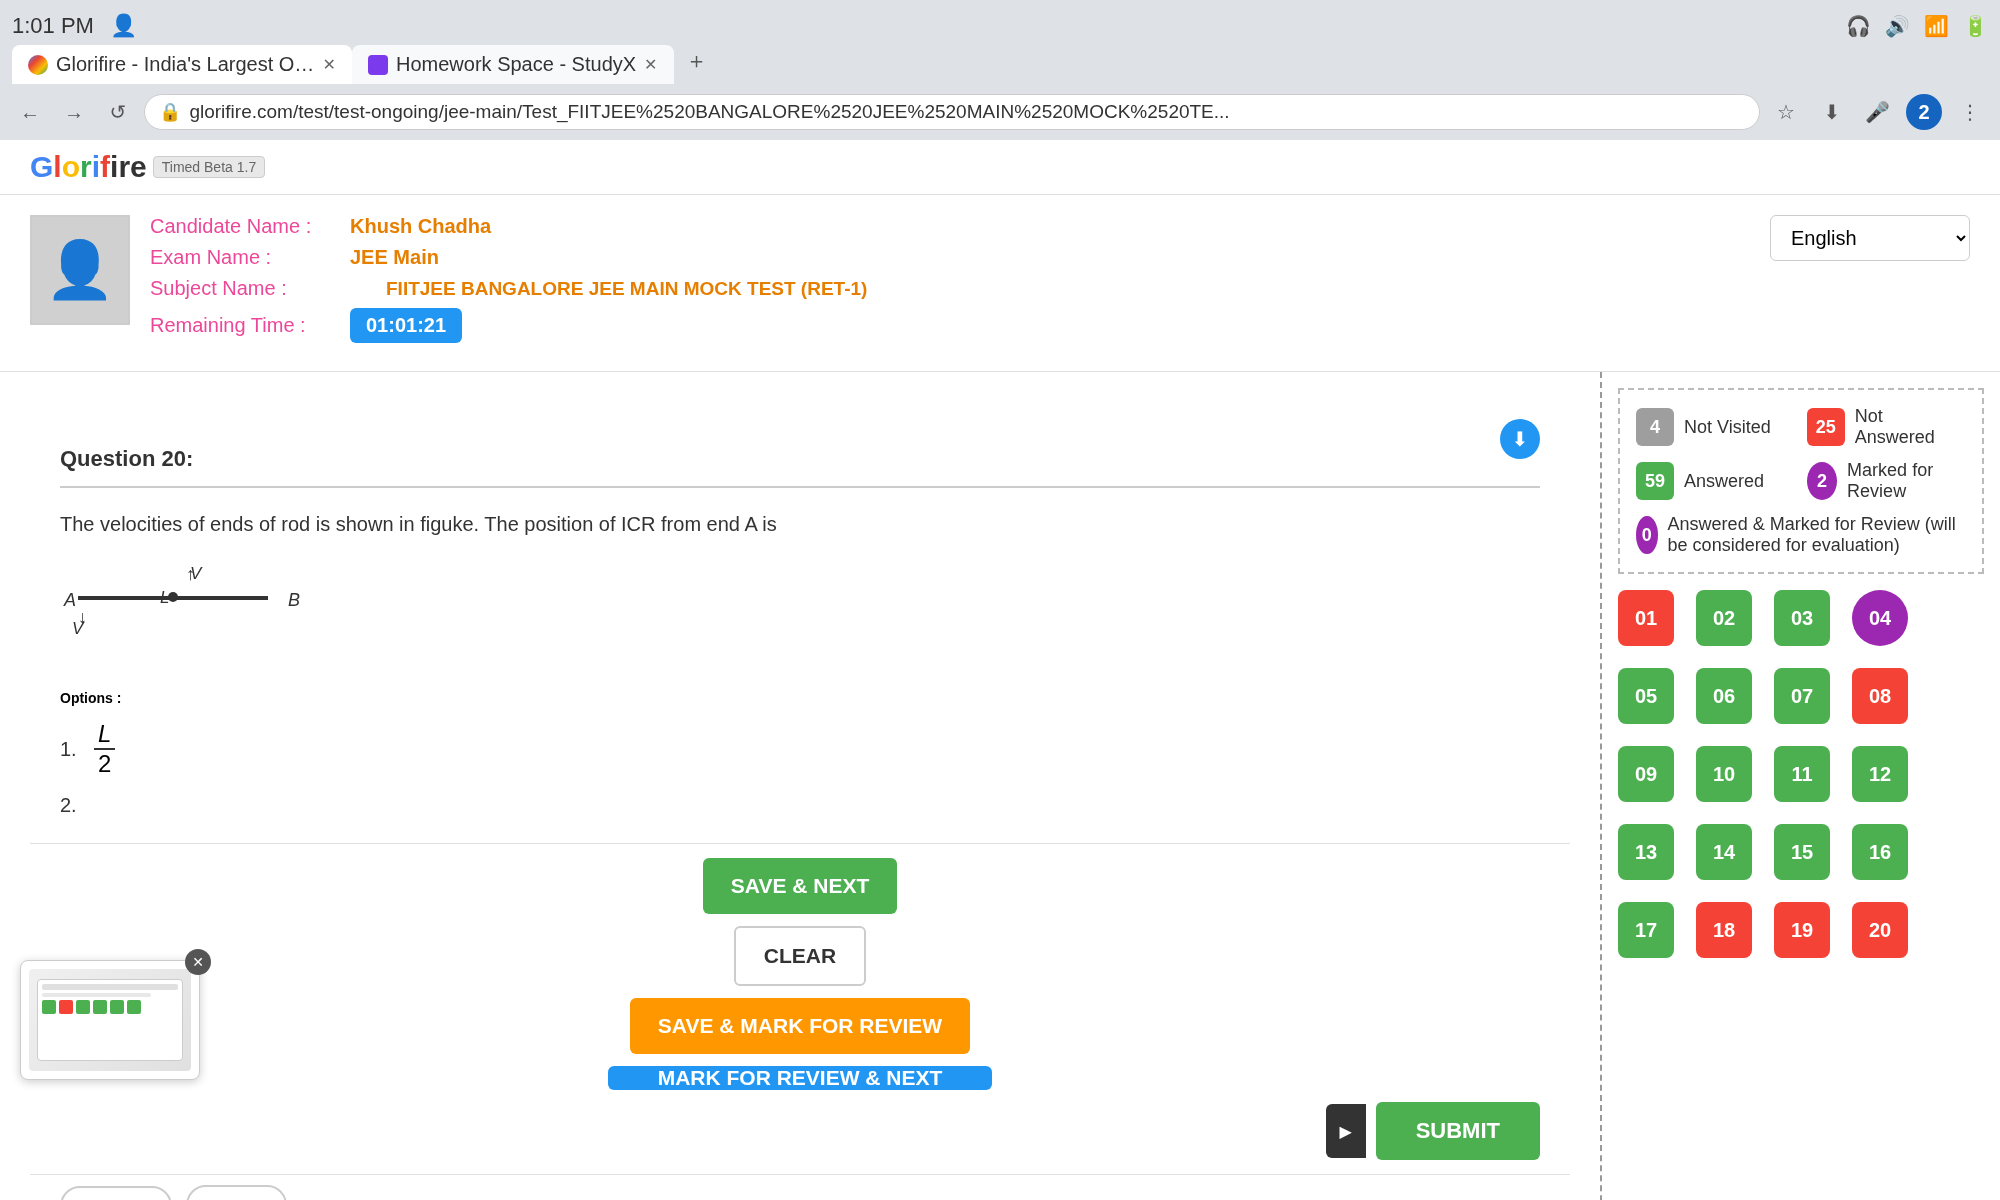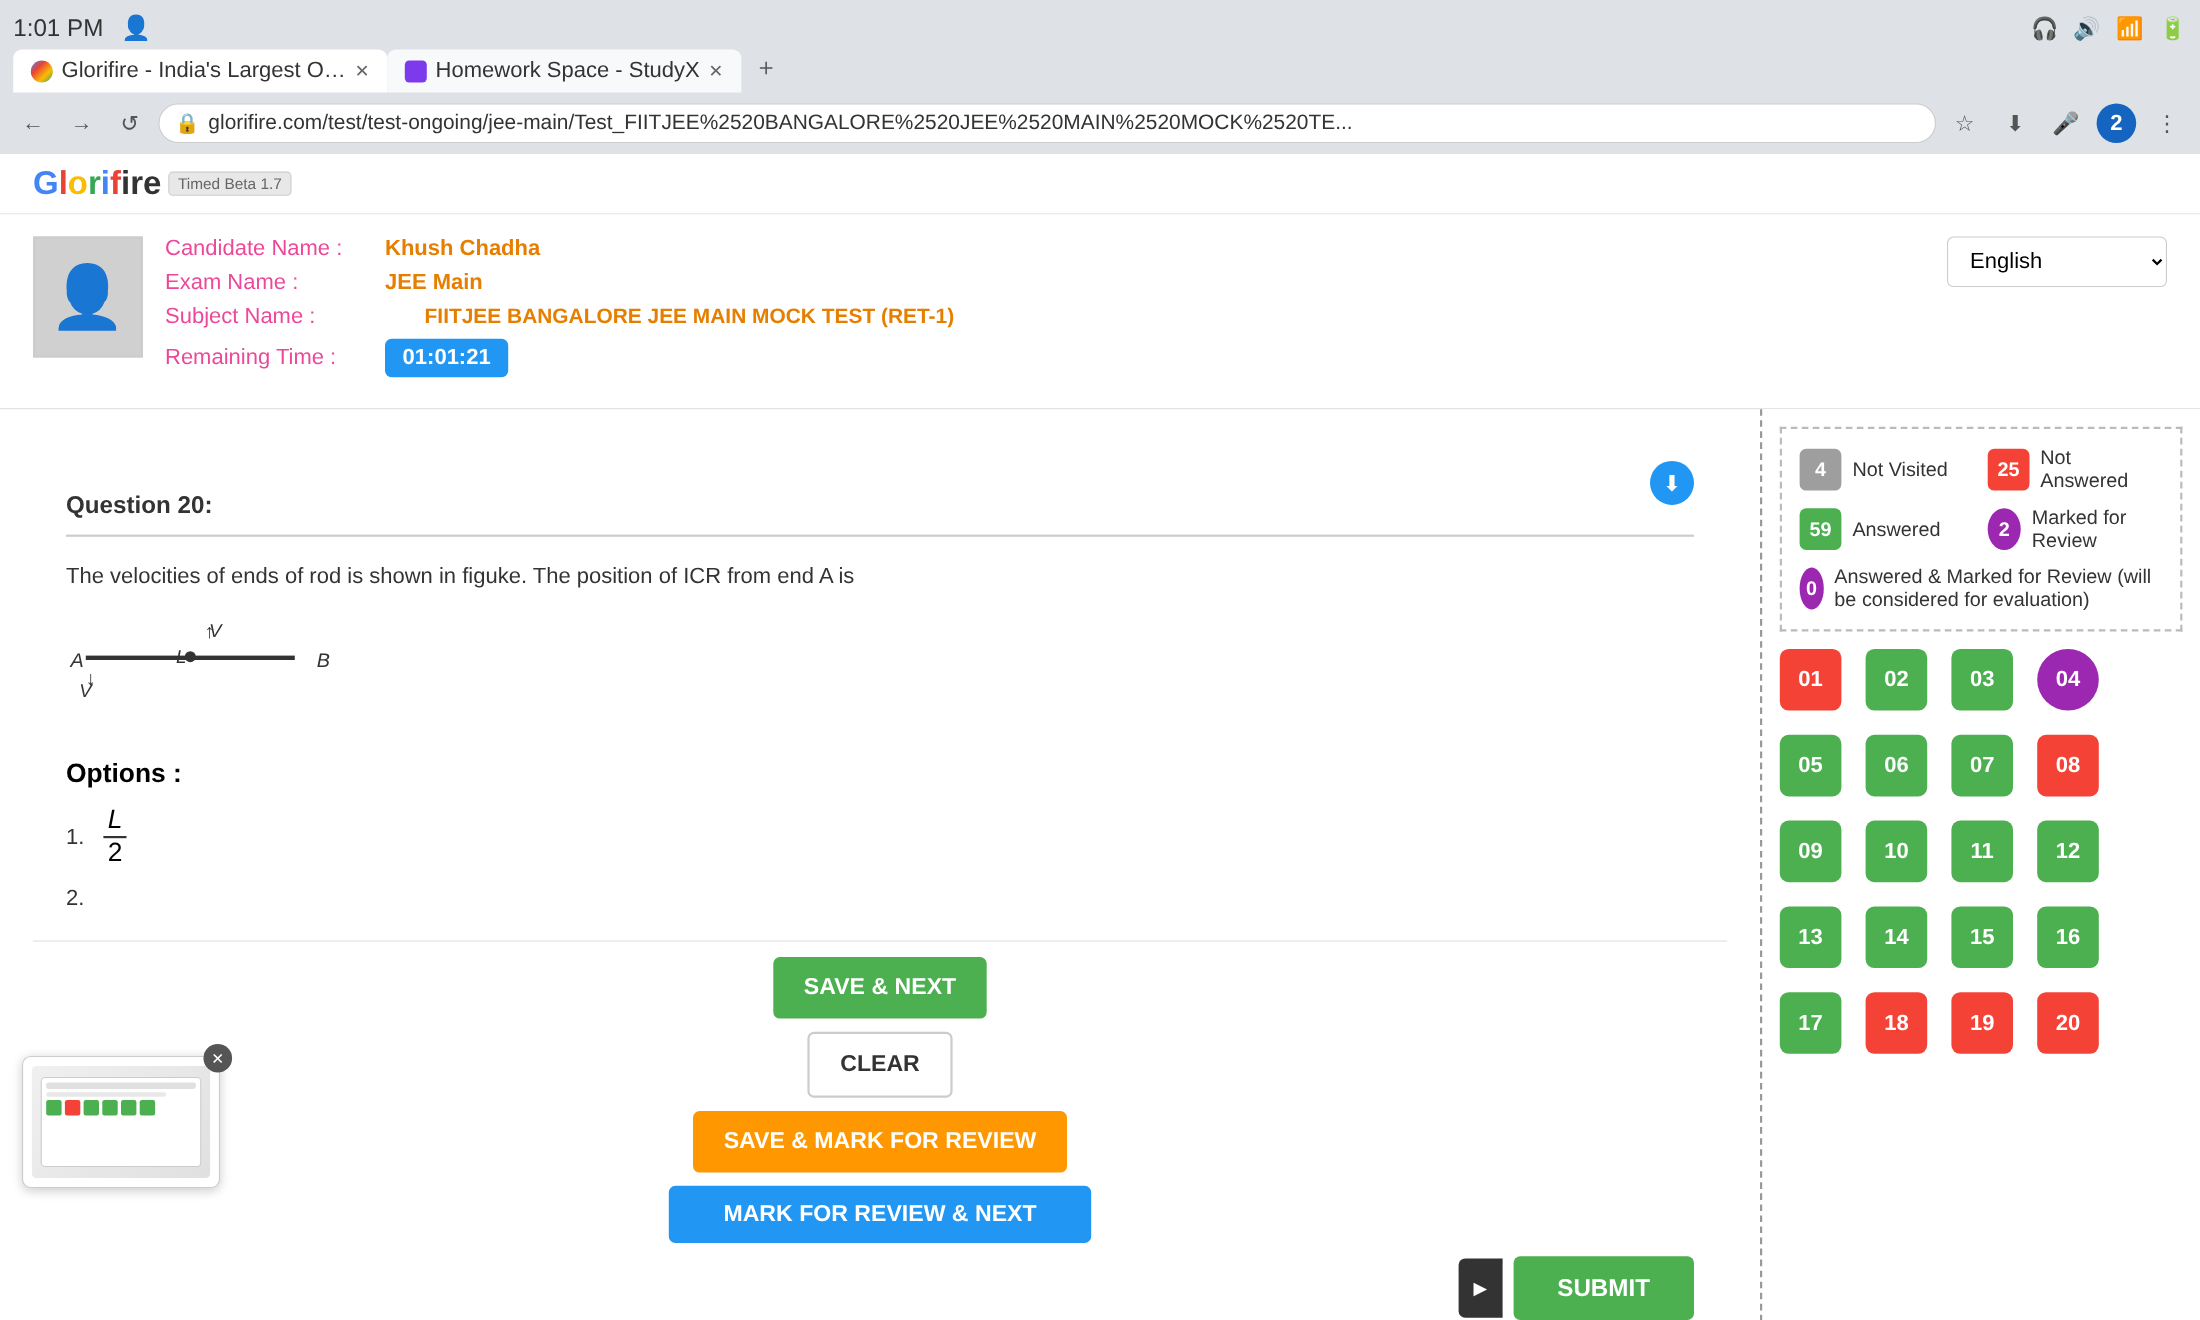--- a/index.html
+++ b/index.html
@@ -57,34 +57,34 @@
     .question-section { padding: 0 30px; }
     .question-header { display: flex; align-items: center; justify-content: space-between; padding: 14px 0; border-bottom: 2px solid #ccc; }
     .question-title { font-size: 22px; font-weight: bold; color: #333; margin-top: 40px; }
     .download-btn { width: 40px; height: 40px; background: #2196f3; border-radius: 50%; display: flex; align-items: center; justify-content: center; color: white; font-size: 20px; cursor: pointer; }
 
     .question-body { padding: 20px 0; font-size: 20px; color: #333; line-height: 1.6; }
 
     
     .rod-diagram { margin: 20px 0; position: relative; width: 240px; height: 80px; }
 
-    .options-label { font-size: 24px; font-weight: 600; margin-bottom: 14px; }
+    .options-label { font-size: 14px; font-weight: 600; margin-bottom: 14px; }
     .option-item { display: flex; align-items: center; margin-bottom: 16px; gap: 14px; }
     .option-number { font-size: 20px; color: #333; min-width: 20px; }
     .option-content { font-size: 22px; }
     .fraction { display: inline-flex; flex-direction: column; align-items: center; font-size: 22px; }
     .fraction-num { border-bottom: 2px solid #333; padding: 0 4px; font-style: italic; font-size: 24px; }
     .fraction-den { padding: 0 4px; font-size: 24px; }
 
     
     .action-bar { display: flex; align-items: center; gap: 12px; padding: 14px 30px; border-top: 1px solid #e0e0e0; background: white; position: relative; flex-direction: column; }
     .btn-save-next { background: #4caf50; color: white; border: none; padding: 16px 28px; font-size: 21px; font-weight: bold; border-radius: 6px; cursor: pointer; }
     .btn-clear { background: white; color: #333; border: 2px solid #ccc; padding: 16px 28px; font-size: 21px; font-weight: bold; border-radius: 6px; cursor: pointer; }
     .btn-save-mark { background: #ff9800; color: white; border: none; padding: 16px 28px; font-size: 21px; font-weight: bold; border-radius: 6px; cursor: pointer; }
-    .btn-mark-next { background: #2196f3; color: white; border: none; padding: 14px 50px; font-size: 21px; font-weight: bold; border-radius: 6px; cursor: pointer; }
+    .btn-mark-next { background: #2196f3; color: white; border: none; padding: 0 50px; font-size: 21px; font-weight: bold; border-radius: 6px; cursor: pointer; }
     .btn-submit { background: #4caf50; color: white; border: none; padding: 16px 40px; font-size: 22px; font-weight: bold; border-radius: 6px; cursor: pointer; }
 
     .bottom-tools { display: flex; align-items: center; gap: 14px; padding: 10px 30px; border-top: 1px solid #e0e0e0; }
     .btn-share { display: flex; align-items: center; gap: 8px; background: white; border: 2px solid #ccc; padding: 10px 20px; border-radius: 20px; font-size: 19px; cursor: pointer; }
     .btn-edit { display: flex; align-items: center; gap: 8px; background: white; border: 2px solid #ccc; padding: 10px 20px; border-radius: 20px; font-size: 19px; cursor: pointer; }
 
     
     .right-panel { width: 400px; border-left: 2px dashed #999; background: white; overflow-y: auto; padding: 16px; }
 
     

